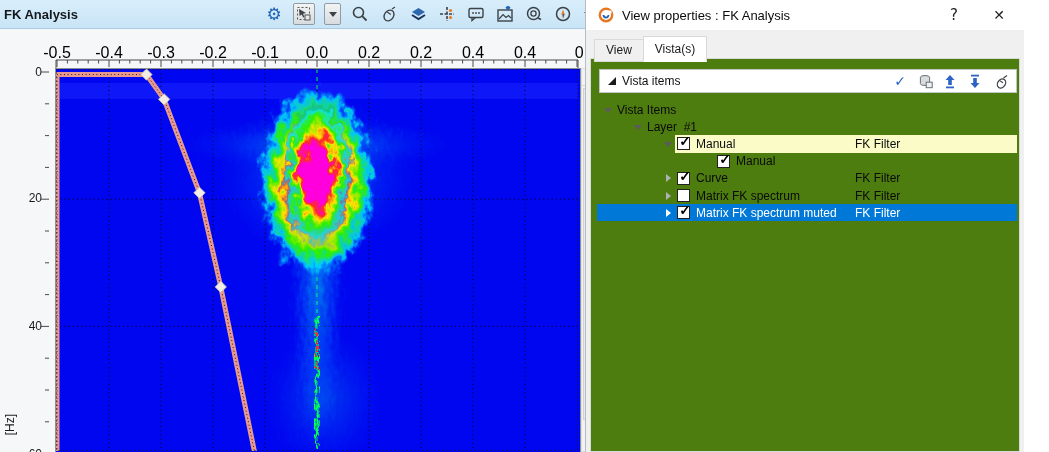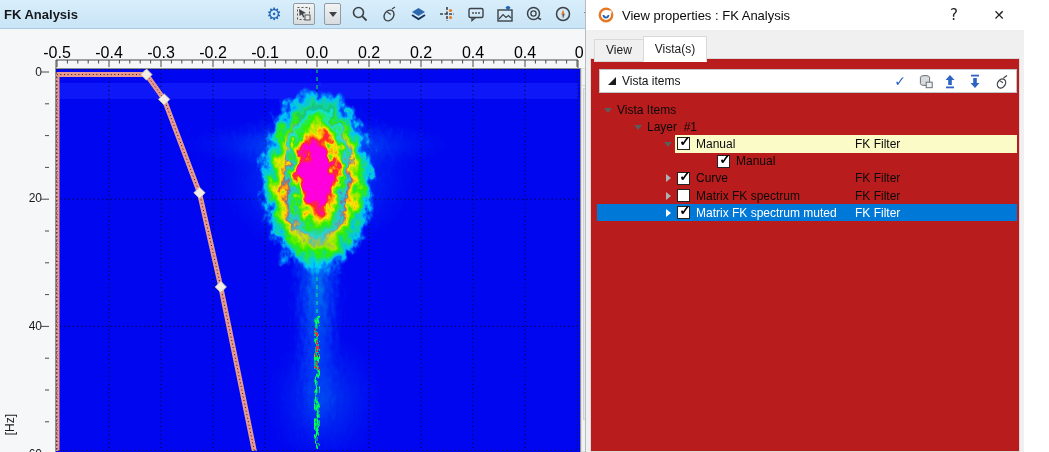--- a/index.html
+++ b/index.html
@@ -36,21 +36,21 @@
   #dlg-title{font-size:13px;color:#0b0b0b;margin-left:8px;}
   #dlg-logo{margin-left:12px;width:16px;height:16px;}
   .dlg-sysbtn{position:absolute;top:4px;width:30px;height:22px;display:flex;align-items:center;justify-content:center;
               font-size:15px;color:#222;cursor:pointer;font-family:"DejaVu Sans",sans-serif;}
   #dlg-help{right:55px;}
   #dlg-close{right:10px;font-size:14px;}
   
   #tabs{position:absolute;left:8px;top:36px;display:flex;align-items:flex-end;z-index:3;}
   .tab{border:1px solid #d9d9d9;background:#f0f0f0;padding:3px 11px 4px 11px;font-size:12px;color:#1a1a1a;cursor:pointer;margin-right:-1px;position:relative;}
   .tab.active{background:#ffffff;border-bottom:1px solid #ffffff;padding-top:5px;padding-bottom:5px;z-index:4;}
-  #tab-panel{position:absolute;left:4px;top:58px;width:430px;height:394px;background:#b91c1c;border:1px solid #d9d9d9;box-sizing:border-box;}
+  #tab-panel{position:absolute;left:4px;top:58px;width:430px;height:394px;background:#4d7c0f;border:1px solid #d9d9d9;box-sizing:border-box;}
   
   #vista-header{position:absolute;left:8px;top:10px;width:418px;height:24px;border:1px solid #c3c6c9;background:#ffffff;
                 display:flex;align-items:center;box-sizing:border-box;cursor:pointer;}
   #vista-header .collapse-tri{width:0;height:0;border-bottom:8px solid #1a1a1a;border-left:8px solid transparent;margin:0 6px 0 8px;}
   #vista-header .vh-label{font-size:12px;color:#101010;}
   #vh-icons{margin-left:auto;display:flex;align-items:center;gap:9px;padding-right:8px;}
   .vh-icon{width:16px;height:16px;display:flex;align-items:center;justify-content:center;cursor:pointer;}
   .vh-check{color:#2e63c4;font-weight:bold;font-size:14px;}
   
   #tree-table{position:absolute;left:6px;top:42px;width:420px;bottom:0;}

